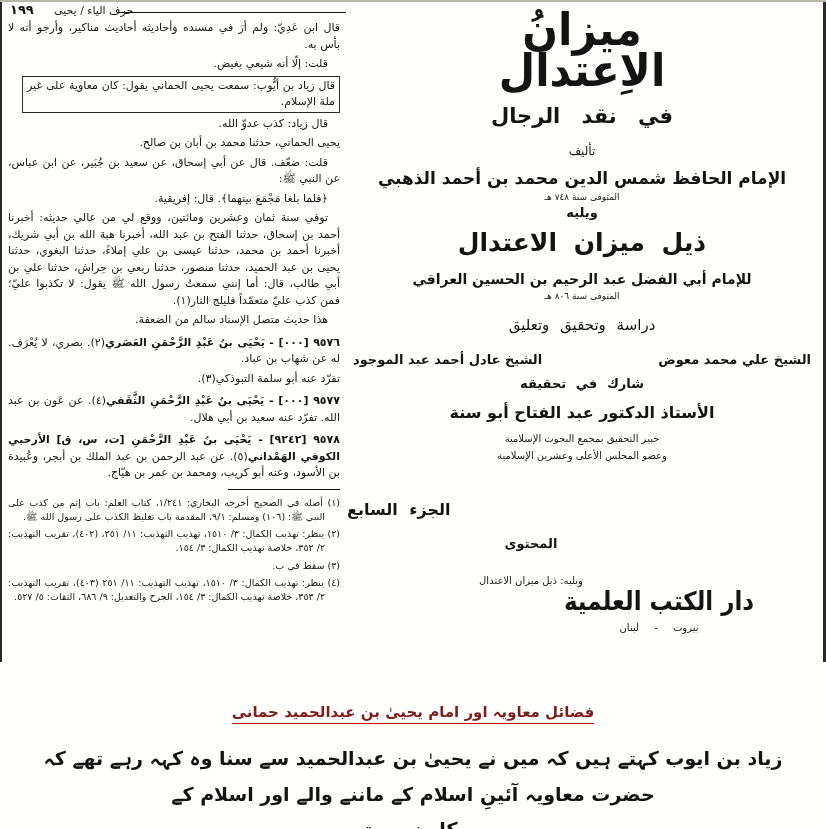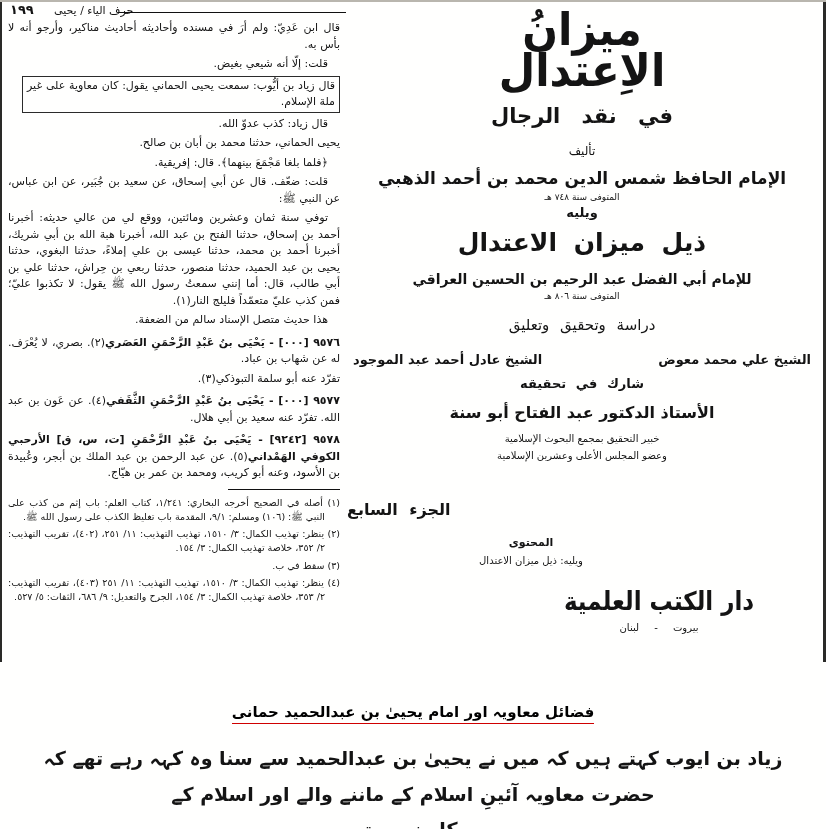--- a/index.html
+++ b/index.html
@@ -53,29 +53,29 @@
   .wayalih{margin-top:3px;font-size:13px;font-weight:bold}
   .dhayl-title{margin-top:8px;font-size:25px;font-weight:bold;word-spacing:8px}
   .dhayl-author{margin-top:14px;font-size:14px;font-weight:bold}
   .studyline{margin-top:15px;font-size:15px;font-weight:normal;word-spacing:6px}
   .editors{margin-top:18px;display:flex;justify-content:space-between;padding:0 8px;font-size:13px;font-weight:bold}
   .shared{margin-top:9px;font-size:13px;font-weight:bold;word-spacing:5px}
   .prof{margin-top:12px;font-size:16px;font-weight:bold}
   .proftitle{margin-top:8px;font-size:10px;line-height:1.7}
   .volume{position:absolute;left:2px;top:500px;font-size:16px;font-weight:bold;word-spacing:6px}
   .contents-block{position:absolute;left:72px;top:534px;width:228px;text-align:center;font-size:10px;line-height:1.55}
-  .contents-label{font-weight:bold;font-size:11px;margin-bottom:2px}
+  .contents-label{font-weight:bold;font-size:13px;margin-bottom:19px}
   .publisher-block{position:absolute;left:206px;top:586px;width:216px;text-align:center}
   .publisher-name{font-size:23px;font-weight:bold;transform:scaleY(1.12);transform-origin:top}
   .publisher-city{margin-top:10px;font-size:10px;word-spacing:12px}
 
   
   .urdu{position:absolute;left:0;top:702px;width:826px;text-align:center;direction:rtl}
   .urdu-head{
-    display:inline-block;color:#000000;font-size:15px;font-weight:bold;
+    display:inline-block;color:#7f1d1d;font-size:15px;font-weight:bold;
     border-bottom:1.6px solid #cf0000;padding-bottom:2px
   }
   .urdu-body{margin-top:16px;padding:0 10px;font-size:19px;font-weight:bold;line-height:1.9}
   .urdu-body2{margin-top:6px;font-size:19px;font-weight:bold}
   .urdu-body2 span{border-bottom:1.8px solid #141414;padding-bottom:3px}
 </style>
 </head>
 <body>
 
 <div class="edge edge-l"></div>
@@ -89,22 +89,22 @@
 </div>
 
 <div class="matn">
   <p class="para">قال ابن عَدِيّ: ولم أرَ في مسنده وأحاديثه أحاديث مناكير، وأرجو أنه لا بأس به.</p>
   <p class="para indent">قلت: إلّا أنه شيعي بغيض.</p>
   <div class="boxed">
     <p class="para">قال زياد بن أيُّوب: سمعت يحيى الحماني يقول: كان معاوية على غير ملة الإسلام.</p>
   </div>
   <p class="para indent">قال زياد: كذب عدوّ الله.</p>
   <p class="para">يحيى الحماني، حدثنا محمد بن أبان بن صالح.</p>
+  <p class="para indent">قلت: ضعّف. قال عن أبي إسحاق، عن سعيد بن جُبَير، عن ابن عباس، عن النبي ﷺ:</p>
   <p class="para indent">﴿فلما بلغا مَجْمَعَ بينهما﴾. قال: إفريقية.</p>
-  <p class="para indent">قلت: ضعّف. قال عن أبي إسحاق، عن سعيد بن جُبَير، عن ابن عباس، عن النبي ﷺ:</p>
   <p class="para indent">توفي سنة ثمان وعشرين ومائتين، ووقع لي من عالي حديثه: أخبرنا أحمد بن إسحاق، حدثنا الفتح بن عبد الله، أخبرنا هبة الله بن أبي شريك، أخبرنا أحمد بن محمد، حدثنا عيسى بن علي إملاءً، حدثنا البغوي، حدثنا يحيى بن عبد الحميد، حدثنا منصور، حدثنا ربعي بن حِراش، حدثنا علي بن أبي طالب، قال: أما إنني سمعتُ رسول الله ﷺ يقول: لا تكذبوا عليّ؛ فمن كذب عليّ متعمّداً فليلج النار(١).</p>
   <p class="para indent">هذا حديث متصل الإسناد سالم من الضعفة.</p>
 
   <p class="para entry"><b>٩٥٧٦ [٠٠٠] - يَحْيَى بنُ عَبْدِ الرَّحْمَنِ العَصَري</b><span>(٢). بصري، لا يُعْرَف. له عن شهاب بن عباد.</span></p>
   <p class="para">تفرّد عنه أبو سلمة التبوذكي(٣).</p>
   <p class="para entry"><b>٩٥٧٧ [٠٠٠] - يَحْيَى بنُ عَبْدِ الرَّحْمَنِ الثَّقَفي</b><span>(٤). عن عَون بن عبد الله. تفرّد عنه سعيد بن أبي هلال.</span></p>
   <p class="para entry"><b>٩٥٧٨ [٩٢٤٢] - يَحْيَى بنُ عَبْدِ الرَّحْمَنِ [ت، س، ق] الأرحبي الكوفي الهَمْداني</b><span>(٥). عن عبد الرحمن بن عبد الملك بن أبجر، وعُبيدة بن الأسود، وعنه أبو كريب، ومحمد بن عمر بن هيّاج.</span></p>
 
   <div class="fn-divider"></div>
   <div class="footnotes">

